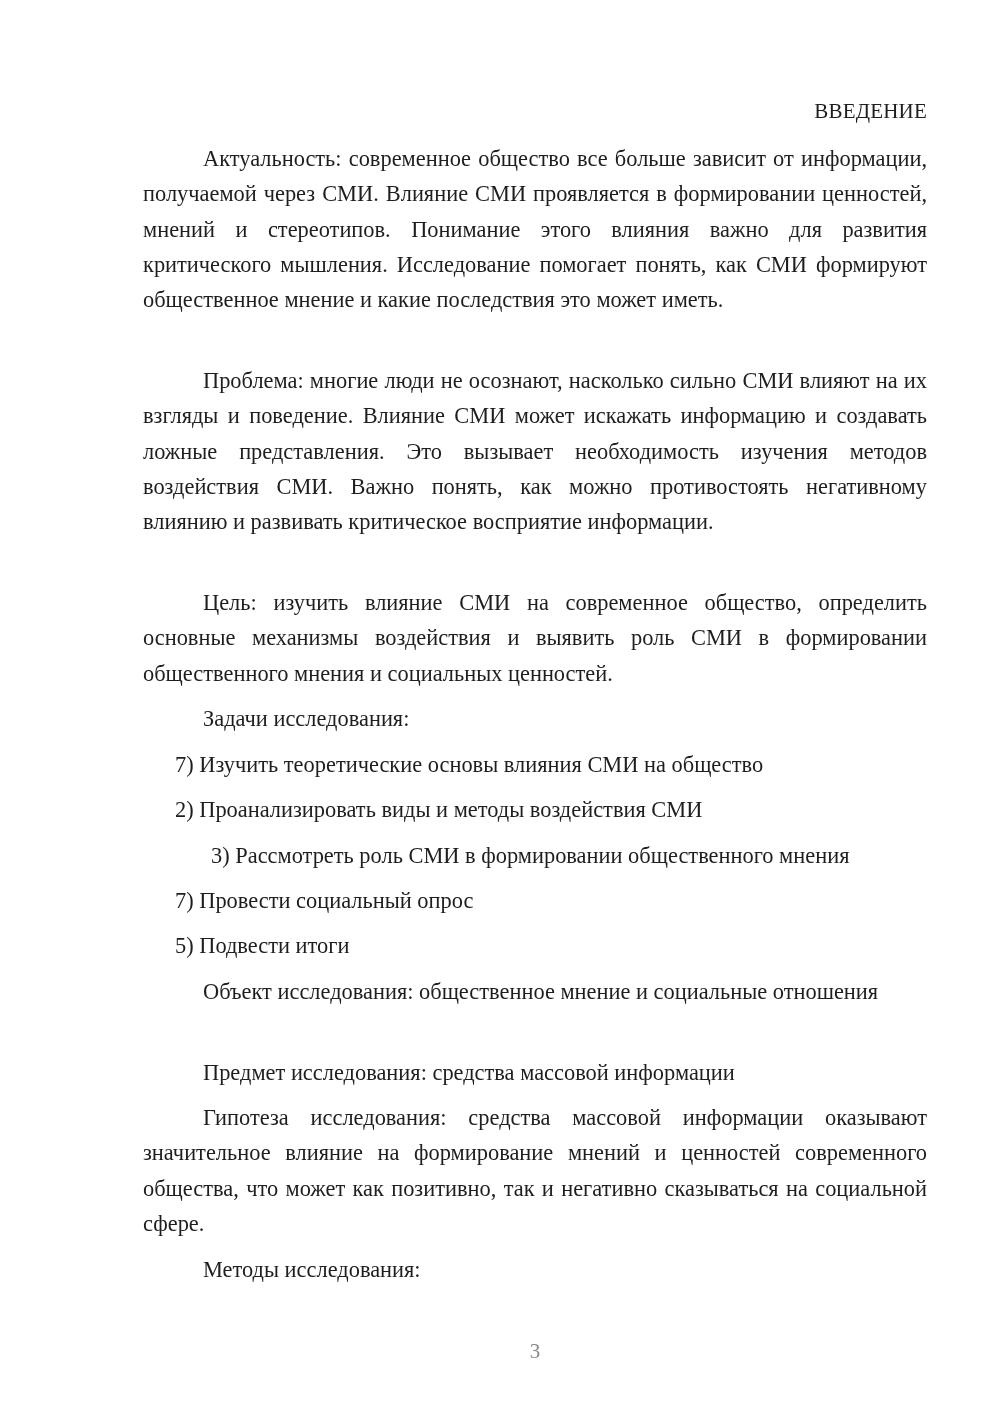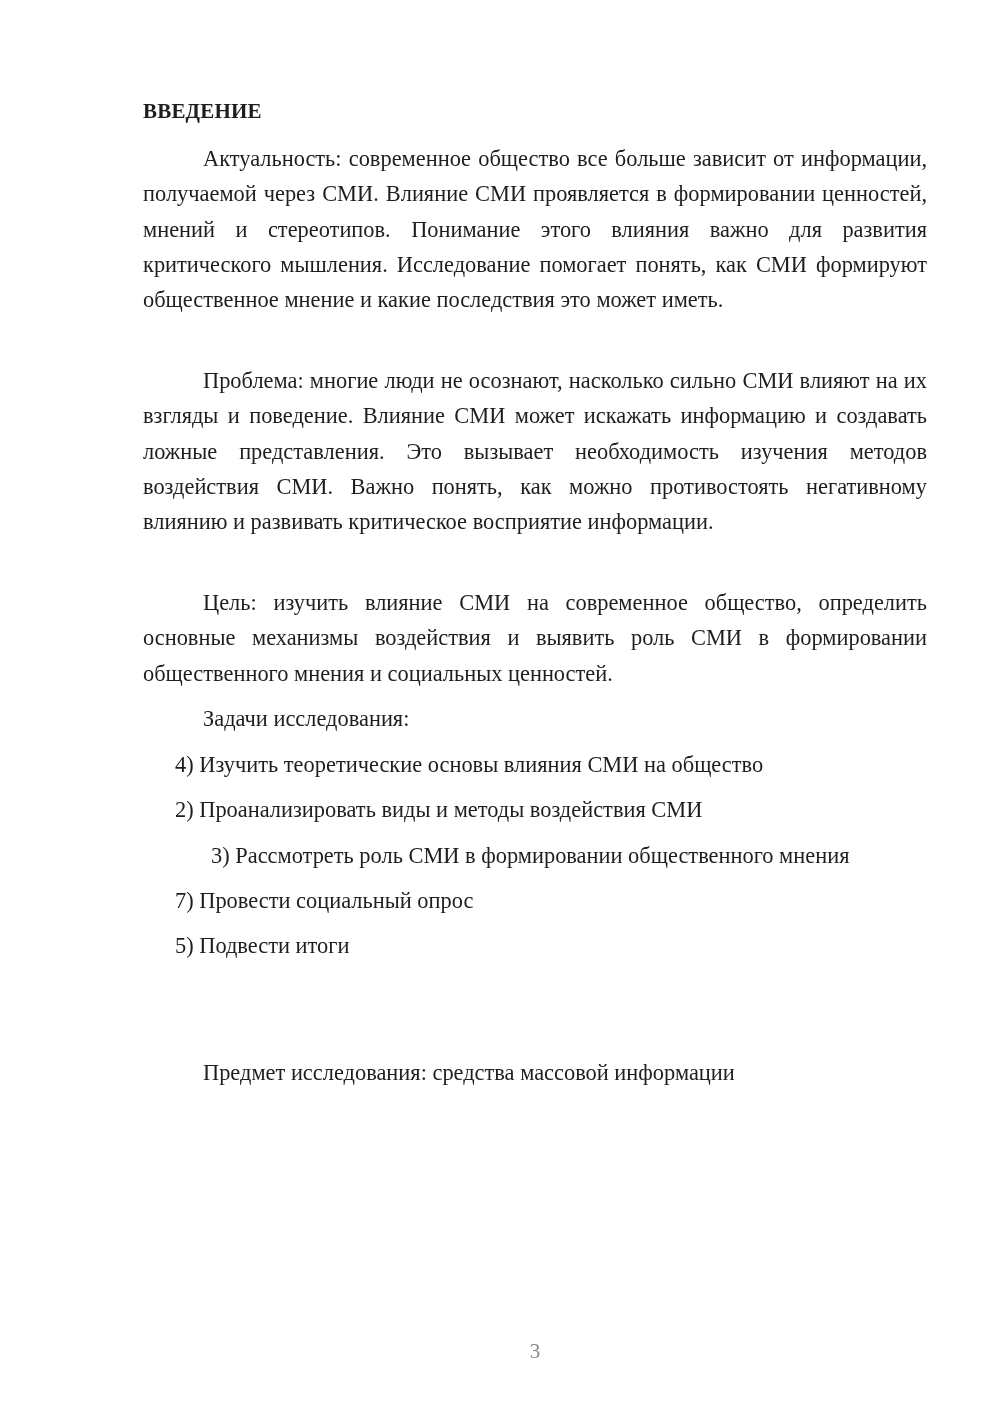--- a/index.html
+++ b/index.html
@@ -3,22 +3,22 @@
   <meta charset="utf-8">
   <style>
     html, body { margin: 0; padding: 0; background: #ffffff; }
     body { width: 1000px; height: 1414px; position: relative; overflow: hidden; }
     .page {
       position: absolute; left: 143px; top: 0; width: 784px; height: 1414px;
       font-family: "Liberation Serif", "DejaVu Serif", serif;
       font-size: 22.4px; color: #1e1e1e; line-height: 35.3px;
     }
     .title {
-      position: absolute; top: 94px; left: 0; width: 784px; text-align: left;
-      font-weight: bold; font-size: 21px; letter-spacing: 0.2px;
+      position: absolute; top: 94px; left: 0; width: 784px; text-align: right;
+      font-weight: normal; font-size: 21px; letter-spacing: 0.2px;
     }
     .para {
       position: absolute; left: 0; width: 784px; margin: 0;
       text-align: justify; text-indent: 60px;
     }
     .list-item { position: absolute; left: 32px; white-space: nowrap; }
     .page-number {
       position: absolute; top: 1334px; left: 0; width: 784px; text-align: center;
       font-size: 21px; color: #8a8a8a;
       font-family: "Liberation Serif", "DejaVu Serif", serif;
@@ -32,26 +32,29 @@
 
   <p class="para" style="top:141px;">Актуальность: современное общество все больше зависит от информации, получаемой через СМИ. Влияние СМИ проявляется в формировании ценностей, мнений и стереотипов. Понимание этого влияния важно для развития критического мышления. Исследование помогает понять, как СМИ формируют общественное мнение и какие последствия это может иметь.</p>
 
   <p class="para" style="top:585px;">Цель: изучить влияние СМИ на современное общество, определить основные механизмы воздействия и выявить роль СМИ в формировании общественного мнения и социальных ценностей.</p>
 
   <p class="para" style="top:363px;">Проблема: многие люди не осознают, насколько сильно СМИ влияют на их взгляды и поведение. Влияние СМИ может искажать информацию и создавать ложные представления. Это вызывает необходимость изучения методов воздействия СМИ. Важно понять, как можно противостоять негативному влиянию и развивать критическое восприятие информации.</p>
 
   <p class="para" style="top:701px;font-family:Liberation Serif, serif;">Задачи исследования:</p>
 
   <div>
-    <div class="list-item" style="top:747px;">4) Изучить теоретические основы влияния СМИ на общество</div>
+    <div class="list-item" style="top:747px;">7) Изучить теоретические основы влияния СМИ на общество</div>
     <div class="list-item" style="top:792px;">2) Проанализировать виды и методы воздействия СМИ</div>
     <div class="list-item" style="top:838px;margin-left:36px;">3) Рассмотреть роль СМИ в формировании общественного мнения</div>
     <div class="list-item" style="top:883px;">7) Провести социальный опрос</div>
     <div class="list-item" style="top:928px;">5) Подвести итоги</div>
   </div>
 
+  <p class="para" style="top:974px;">Объект исследования: общественное мнение и социальные отношения</p>
 
   <p class="para" style="top:1055px;">Предмет исследования: средства массовой информации</p>
 
+  <p class="para" style="top:1100px;">Гипотеза исследования: средства массовой информации оказывают значительное влияние на формирование мнений и ценностей современного общества, что может как позитивно, так и негативно сказываться на социальной сфере.</p>
 
+  <p class="para" style="top:1252px;">Методы исследования:</p>
 
   <div class="page-number">3</div>
 </div>
 
 </body></html>

